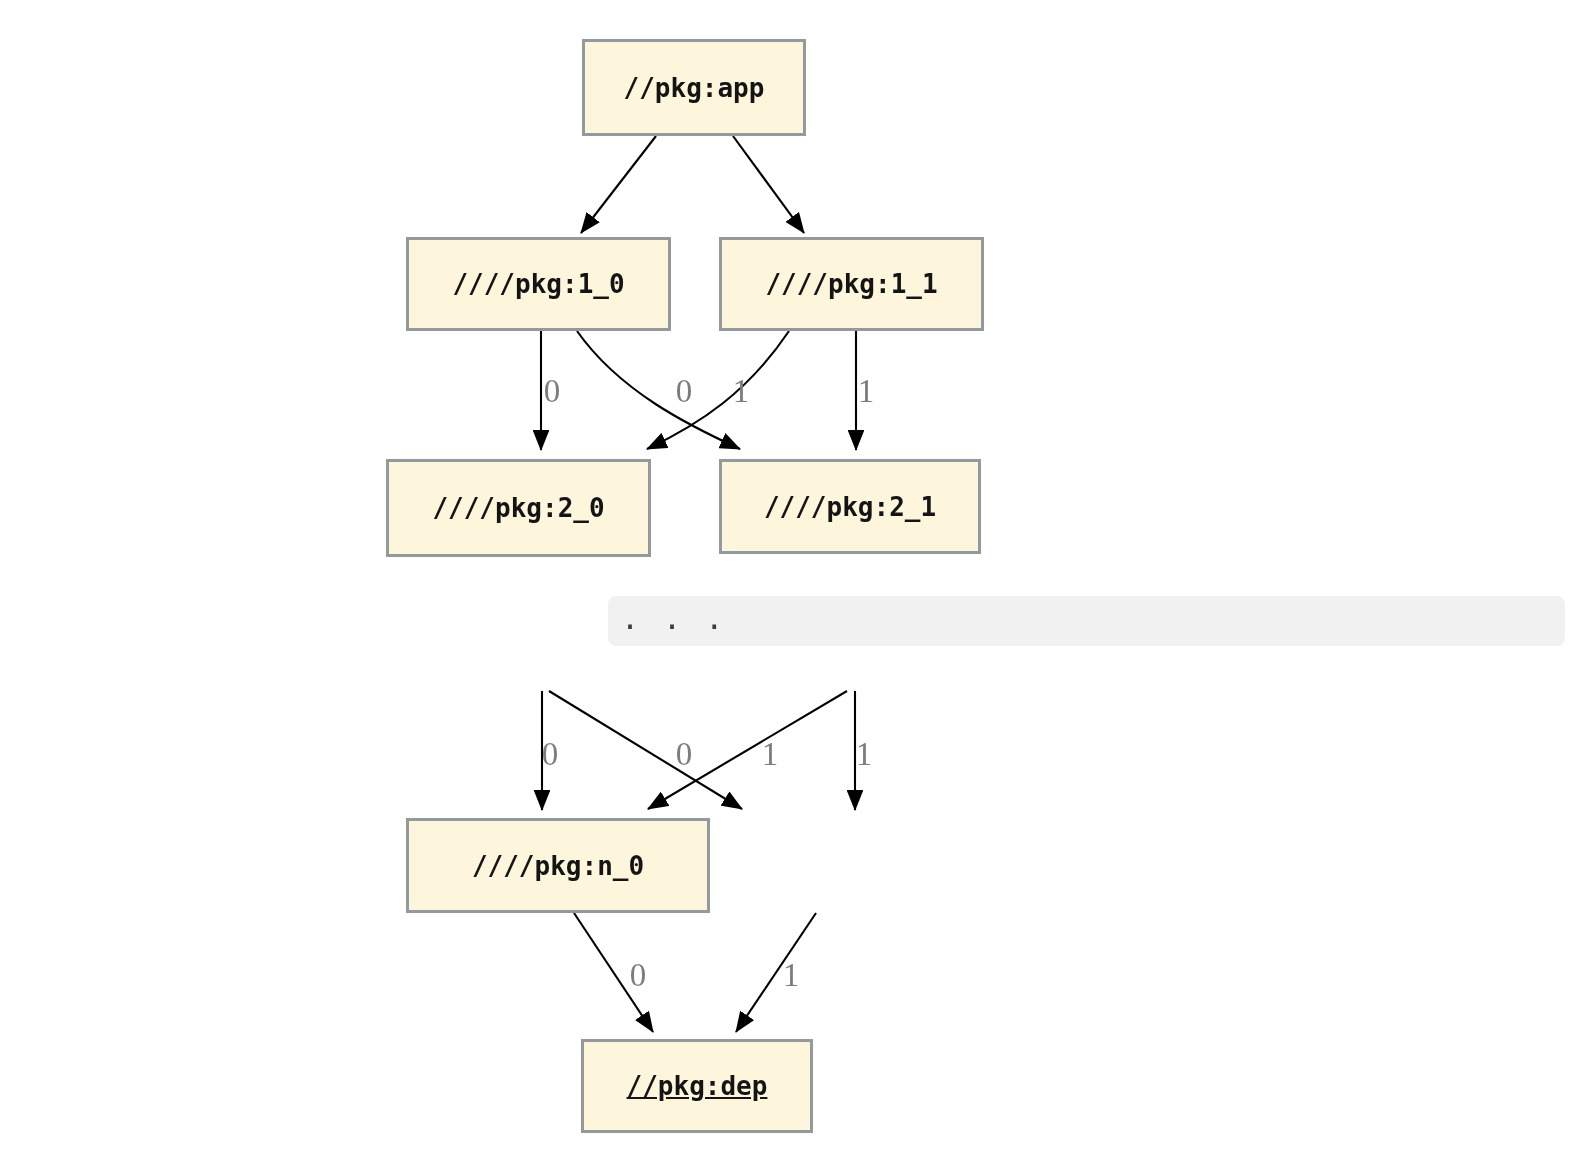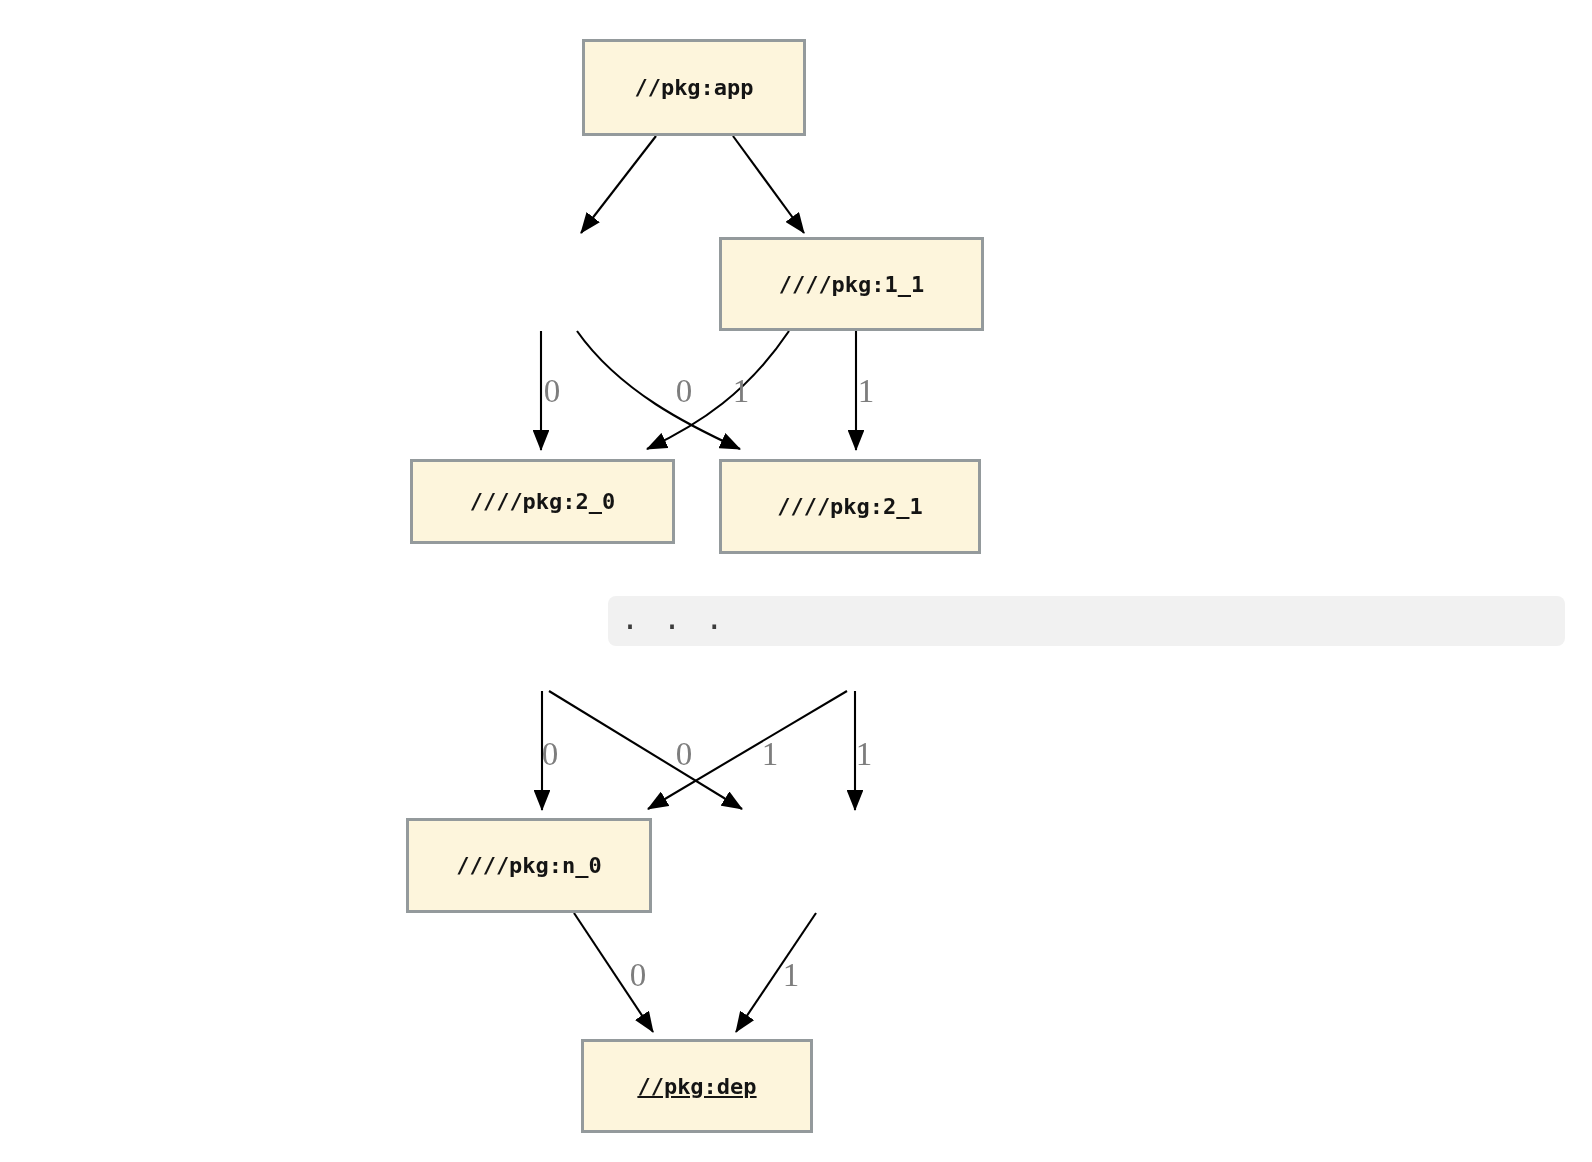--- a/index.html
+++ b/index.html
@@ -25,31 +25,31 @@
   .node {
     position: absolute;
     box-sizing: border-box;
     background: #fdf5dc;
     border: 3px solid #949a9c;
     display: flex;
     align-items: center;
     justify-content: center;
     font-family: "DejaVu Sans Mono", "Liberation Mono", monospace;
     font-weight: bold;
-    font-size: 22px;
+    font-size: 26px;
     color: #141414;
     white-space: nowrap;
   }
   
   .node-app { left: 582px; top: 39px;  width: 224px; height: 97px; }
   .node-1_0 { left: 406px; top: 237px; width: 265px; height: 94px; }
   .node-1_1 { left: 719px; top: 237px; width: 265px; height: 94px; }
-  .node-2_0 { left: 410px; top: 459px; width: 265px; height: 85px; }
+  .node-2_0 { left: 386px; top: 459px; width: 265px; height: 98px; }
   .node-2_1 { left: 719px; top: 459px; width: 262px; height: 95px; }
-  .node-n_0 { left: 406px; top: 818px; width: 246px; height: 95px; }
+  .node-n_0 { left: 406px; top: 818px; width: 304px; height: 95px; }
   .node-n_1 { left: 719px; top: 818px; width: 265px; height: 95px; }
   .node-dep { left: 581px; top: 1039px; width: 232px; height: 94px; text-decoration: underline; }
 
   .ellipsis-bar {
     position: absolute;
     left: 608px;
     top: 596px;
     width: 957px;
     height: 50px;
     box-sizing: border-box;
@@ -110,20 +110,21 @@
     <path class="edge" d="M542,691 L542,810" marker-end="url(#arrow)"></path>
     <path class="edge" d="M549,691 L742,809" marker-end="url(#arrow)"></path>
     <path class="edge" d="M847,691 L648,809" marker-end="url(#arrow)"></path>
     <path class="edge" d="M855,691 L855,810" marker-end="url(#arrow)"></path>
 
     <path class="edge" d="M574,913 L653,1032" marker-end="url(#arrow)"></path>
     <path class="edge" d="M816,913 L736,1032" marker-end="url(#arrow)"></path>
   </svg>
 
   <div class="node node-app">//pkg:app</div>
+  <div class="node node-1_0">////pkg:1_0</div>
   <div class="node node-1_1">////pkg:1_1</div>
   <div class="node node-2_0">////pkg:2_0</div>
   <div class="node node-2_1">////pkg:2_1</div>
 
   <div class="ellipsis-bar">. . .</div>
 
   <div class="node node-n_0">////pkg:n_0</div>
   <div class="node node-dep">//pkg:dep</div>
 
   <span class="edge-label el-2">0</span>

